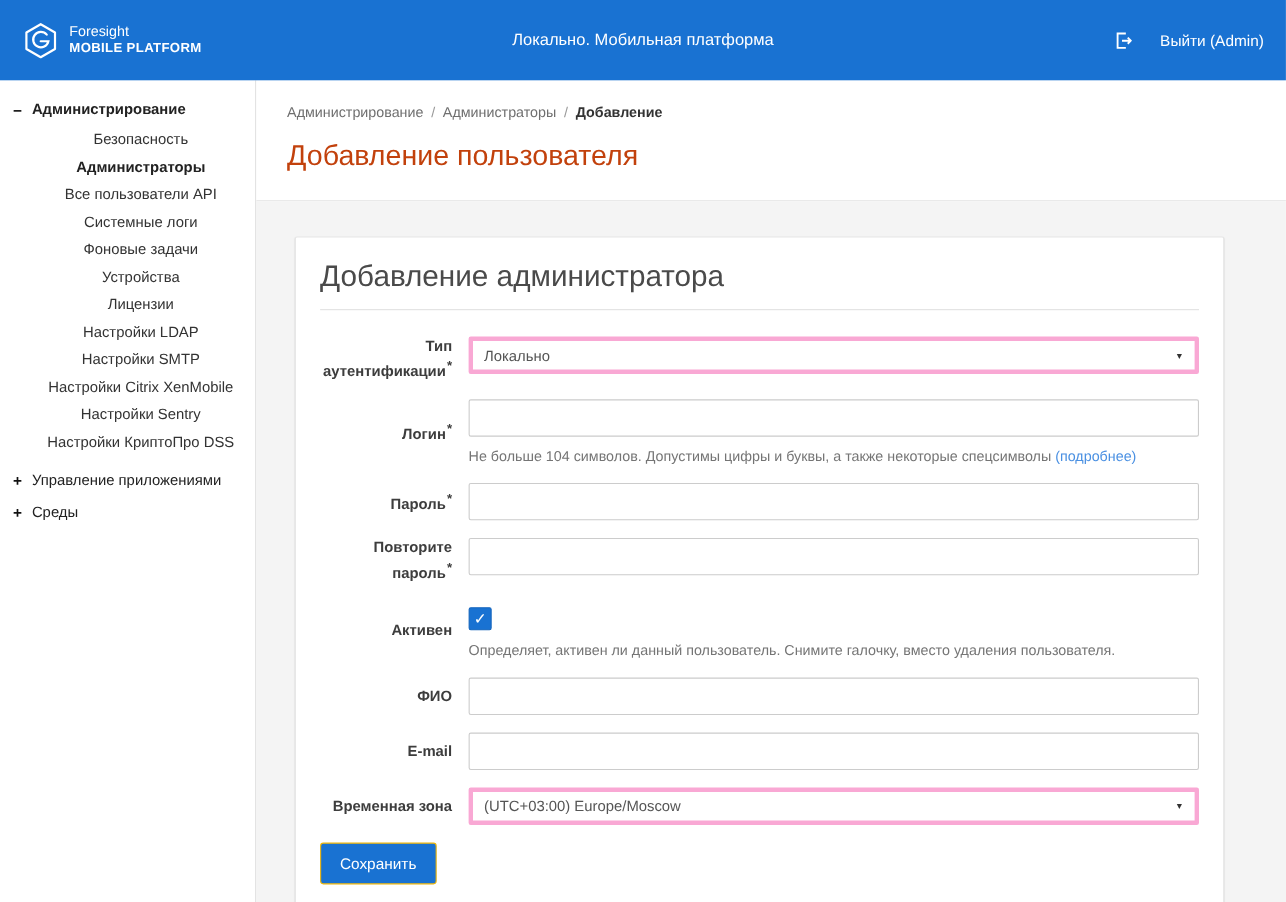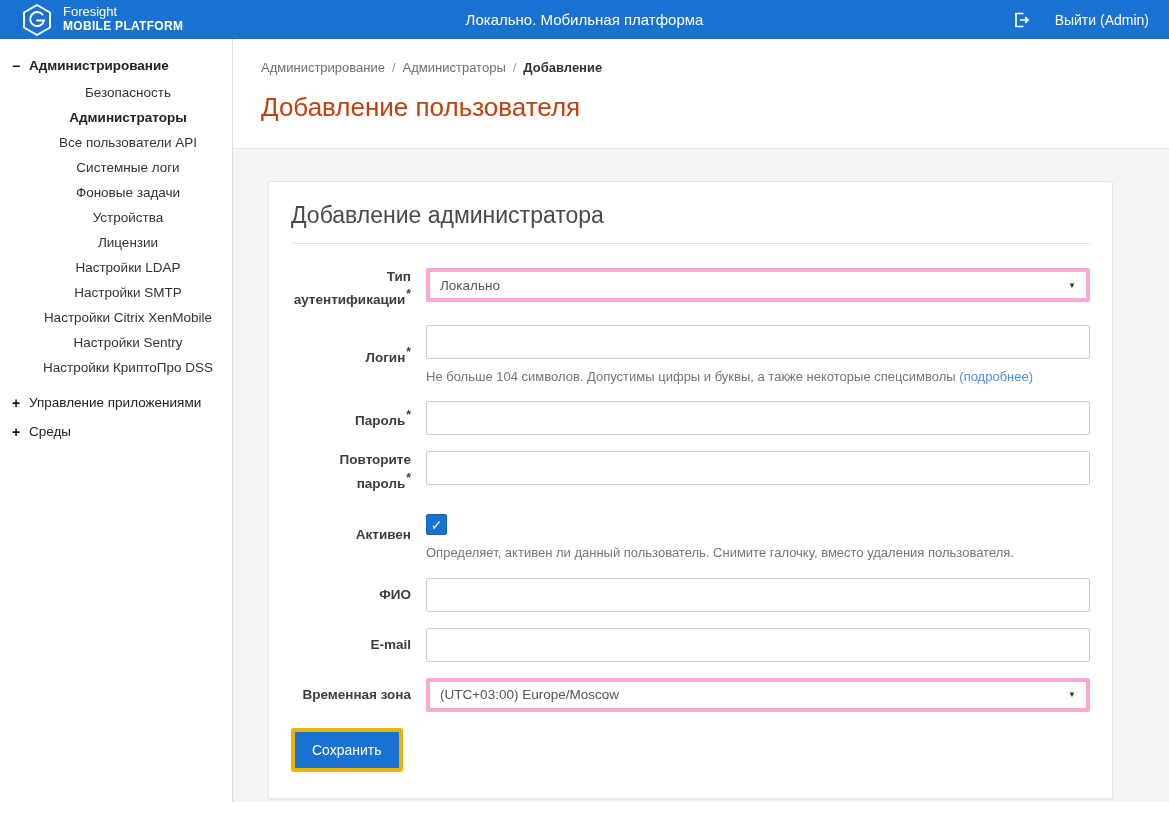--- a/index.html
+++ b/index.html
@@ -1,20 +1,20 @@
 <!DOCTYPE html>
 <html><head>
 <meta charset="utf-8">
 <style>
   * { margin:0; padding:0; box-sizing:border-box; }
   html,body { width:1169px; height:820px; overflow:hidden;
     font-family:"Liberation Sans","DejaVu Sans",sans-serif; background:#fff; }
 
   
-  .header { position:relative; height:39px; background:#1972d2; color:#fff;
+  .header { position:relative; height:73px; background:#1972d2; color:#fff;
     display:flex; align-items:center; padding:0 20px; }
   .logo { display:flex; align-items:center; gap:9px; cursor:pointer; }
   .logo-text { line-height:1.15; }
   .logo-line1 { font-size:13px; font-weight:400; }
   .logo-line2 { font-size:12px; font-weight:700; letter-spacing:.3px; }
   .app-title { position:absolute; left:50%; transform:translateX(-50%);
     font-size:15px; font-weight:400; white-space:nowrap; }
   .logout { margin-left:auto; display:flex; align-items:center; gap:26px;
     font-size:14px; cursor:pointer; }
 
@@ -43,21 +43,21 @@
   .crumb { cursor:pointer; }
   .crumb.current { color:#333; font-weight:700; cursor:default; }
   .sep { color:#999; }
   .page-title { margin-top:17px; font-size:26px; font-weight:400; color:#c2410c; }
 
   
   .page-body { flex:1; background:#f4f4f4; padding:32px 56px 35px 35px;
     overflow:hidden; }
   .card { background:#fff; border:1px solid #e5e5e5; border-radius:2px;
     box-shadow:0 1px 1px rgba(0,0,0,.05); padding:20px 22px 26px 22px; }
-  .card-title { font-size:23px; font-weight:400; color:#4a4a4a;
+  .card-title { font-size:27px; font-weight:400; color:#4a4a4a;
     padding-bottom:14px; border-bottom:1px solid #e2e2e2; margin-bottom:24px; }
 
   
   .form-row { display:grid; grid-template-columns:120px 1fr; column-gap:15px;
     margin-bottom:16px; }
   .label-cell { display:flex; align-items:center; justify-content:flex-end;
     min-height:34px; text-align:right; font-size:13.5px; font-weight:700;
     color:#3d3d3d; line-height:1.35; }
   .req { font-size:12px; margin-left:1px; }
   .control-cell { min-width:0; }
@@ -69,21 +69,21 @@
     justify-content:space-between; padding:0 10px; font-size:13.5px;
     color:#555; cursor:pointer; }
   .caret { font-size:8px; color:#333; }
   .help { margin-top:9px; font-size:13px; color:#757575; line-height:1.35; }
   .help-link { color:#4a90e2; cursor:pointer; }
   .checkbox { width:21px; height:21px; margin-top:6px; background:#1972d2;
     border:1px solid #1465bd; border-radius:2px; color:#fff; display:flex;
     align-items:center; justify-content:center; font-size:14px;
     font-weight:700; cursor:pointer; }
   .save-btn { margin-top:16px; background:#1972d2; color:#fff;
-    border:4px solid #eab308; border-radius:3px; padding:10px 17px;
+    border:1px solid #eab308; border-radius:3px; padding:10px 17px;
     font-size:14px; font-family:inherit; cursor:pointer; }
 </style>
 </head>
 <body>
 
 <div class="header">
   <div class="logo">
     <span style="display:flex;">
       <svg width="34" height="34" viewBox="0 0 34 34">
         <path d="M17 2 L30 9.5 V24.5 L17 32 L4 24.5 V9.5 Z" fill="none" stroke="#fff" stroke-width="2" stroke-linejoin="round"></path>

